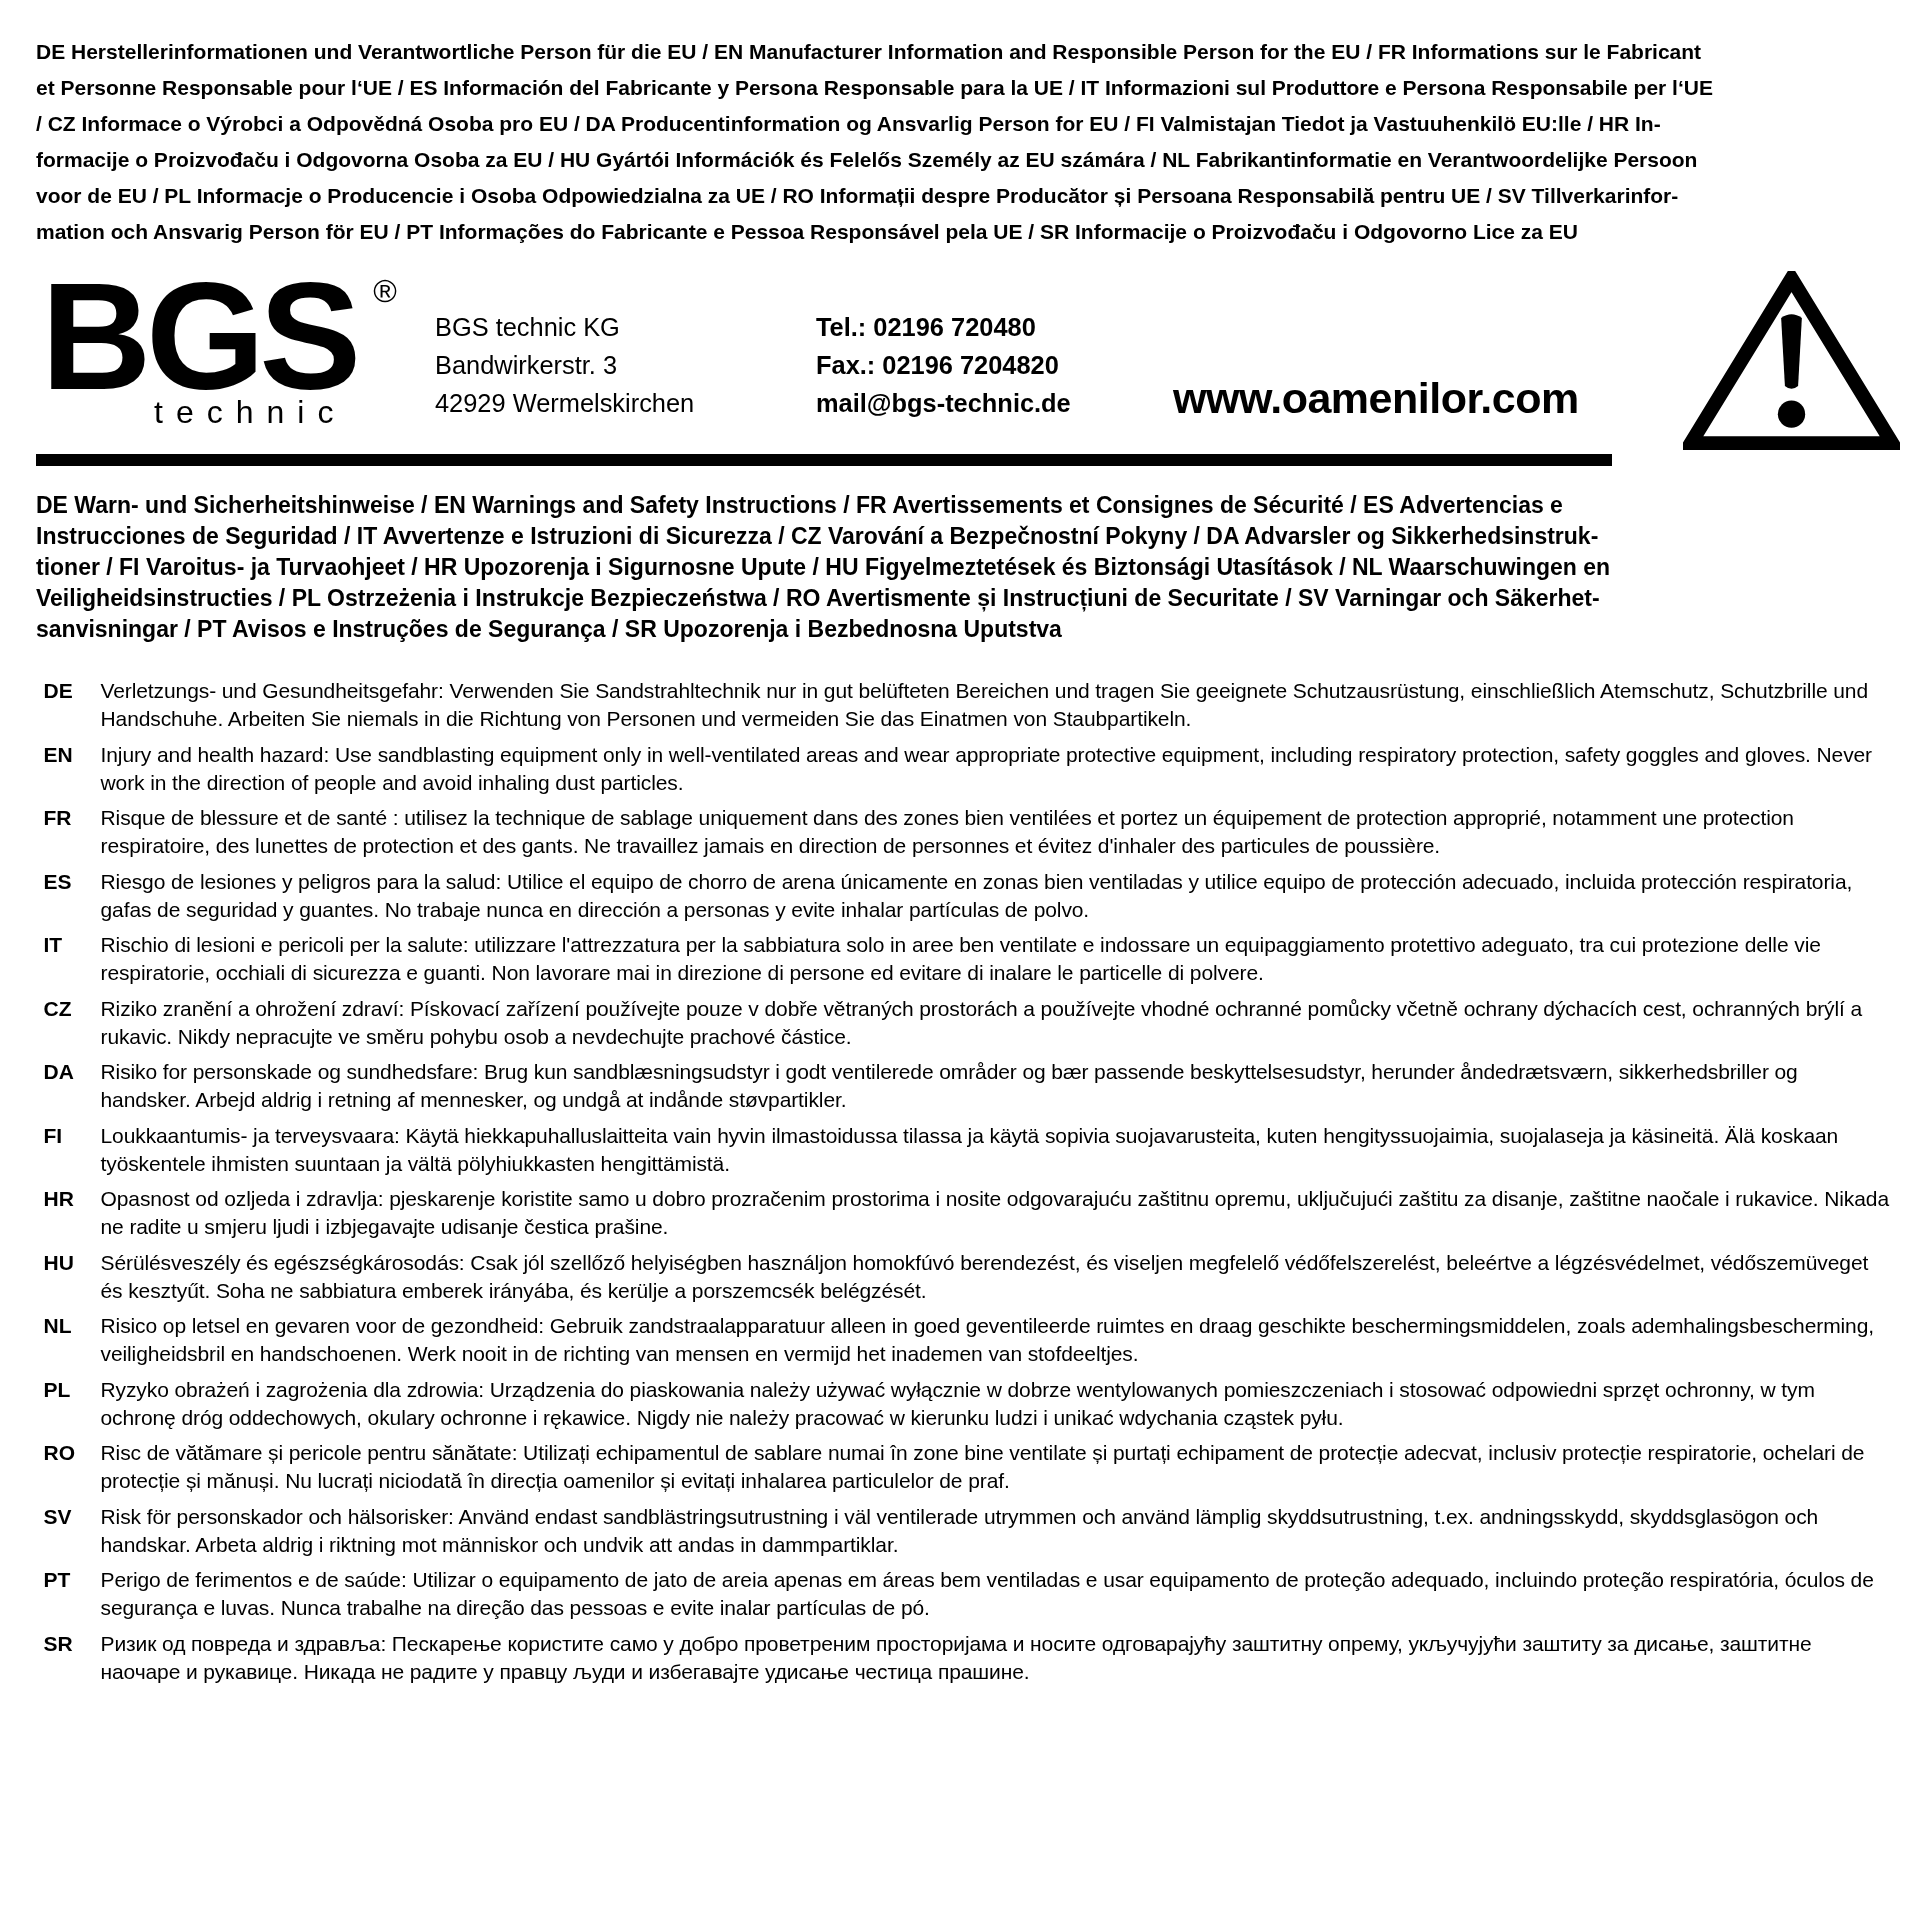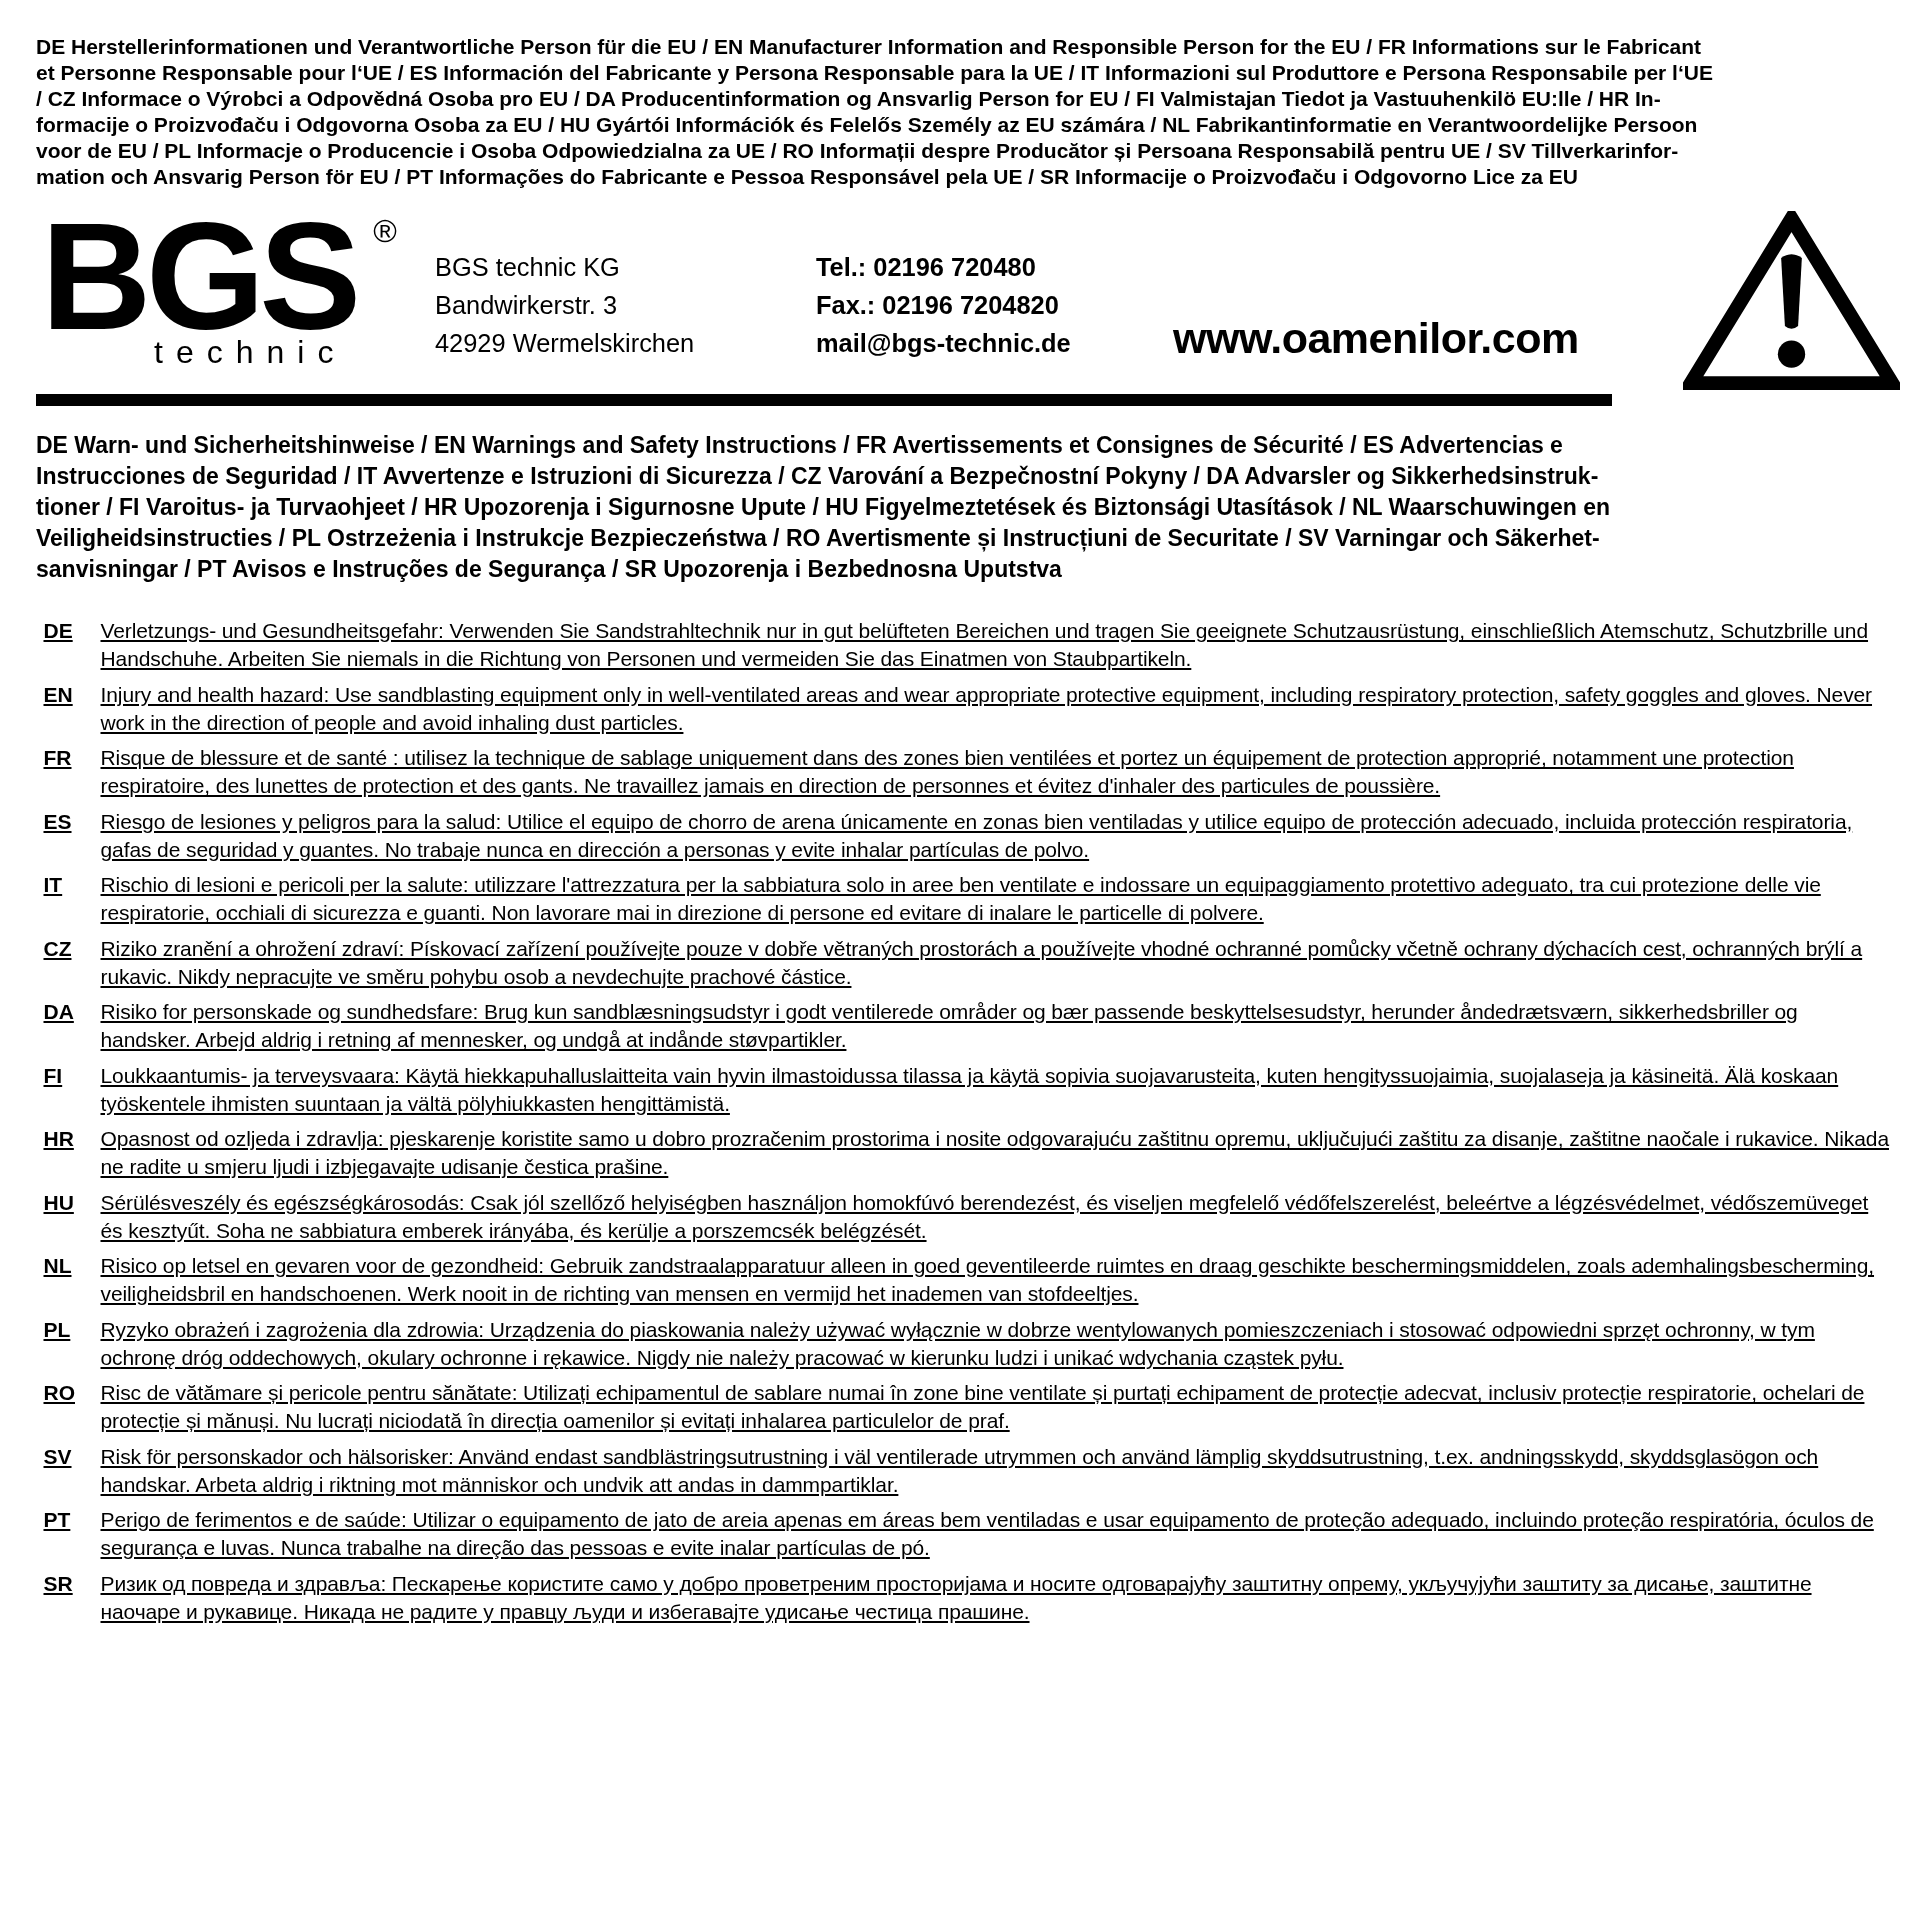--- a/index.html
+++ b/index.html
@@ -4,21 +4,21 @@
 <style>
   html,body { margin:0; padding:0; background:#ffffff; }
   body {
     width:1928px; height:1928px; position:relative;
     color:#000; font-family:"Liberation Sans", sans-serif;
     -webkit-font-smoothing:antialiased; overflow:hidden;
   }
   .page { padding:34px 36px 0 36px; }
 
   .top-header {
-    font-weight:700; font-size:21px; line-height:26px;
+    font-weight:700; font-size:21px; line-height:36px;
     white-space:pre-line; letter-spacing:0;
   }
 
   .company-row { position:relative; height:164px; margin-top:32px; }
 
   .logo { position:absolute; left:5px; top:-1.9px; }
   .logo-main { position:relative; display:inline-block; }
   .logo-bgs {
     font-weight:700; font-size:153px; line-height:111px;
     letter-spacing:-5.6px; display:inline-block;
@@ -43,21 +43,21 @@
   .warning-triangle { position:absolute; right:-7.5px; top:-11.3px; width:217px; height:179px; }
 
   .rule { margin-top:7.5px; height:12.2px; width:1576px; background:#000; }
 
   .warnings-header {
     margin-top:24.5px; font-weight:700; font-size:23px; line-height:31px;
     white-space:pre-line; letter-spacing:0;
   }
 
   .warnings-list { margin-top:32px; padding-left:7.5px; }
-  .warning-row { display:flex; margin-bottom:7.5px; font-size:21px; line-height:28px;text-decoration:underline; }
+  .warning-row { display:flex; margin-bottom:7.5px; font-size:21px; line-height:28px; }
   .warning-code { flex:0 0 57px; font-weight:700; }
   .warning-text { flex:1; max-width:1795px; letter-spacing:-0.1px; }
 </style>
 </head>
 <body>
 
 <div class="page">
 
   <div class="top-header">DE Herstellerinformationen und Verantwortliche Person für die EU / EN Manufacturer Information and Responsible Person for the EU / FR Informations sur le Fabricant
 et Personne Responsable pour l‘UE / ES Información del Fabricante y Persona Responsable para la UE / IT Informazioni sul Produttore e Persona Responsabile per l‘UE

